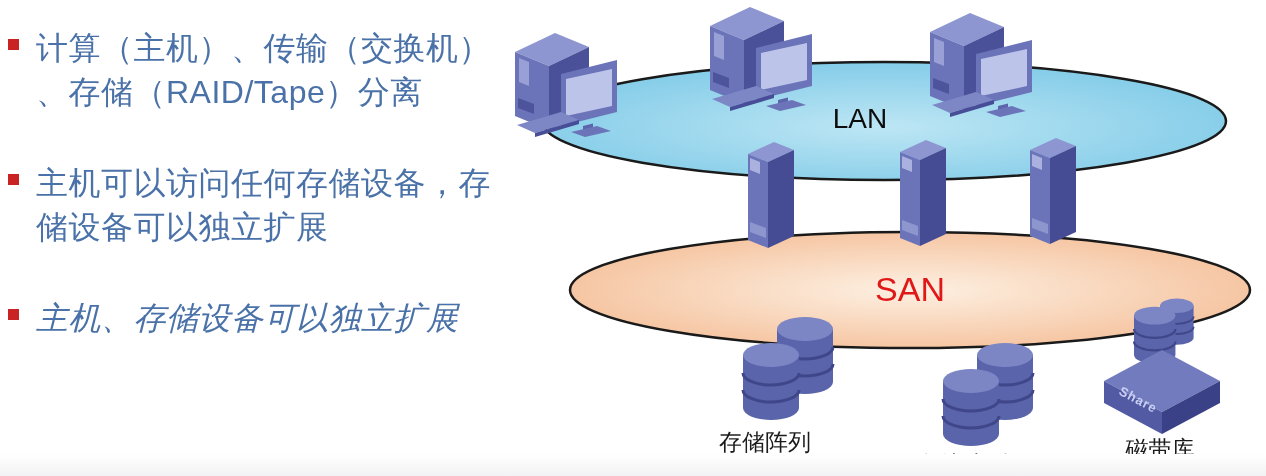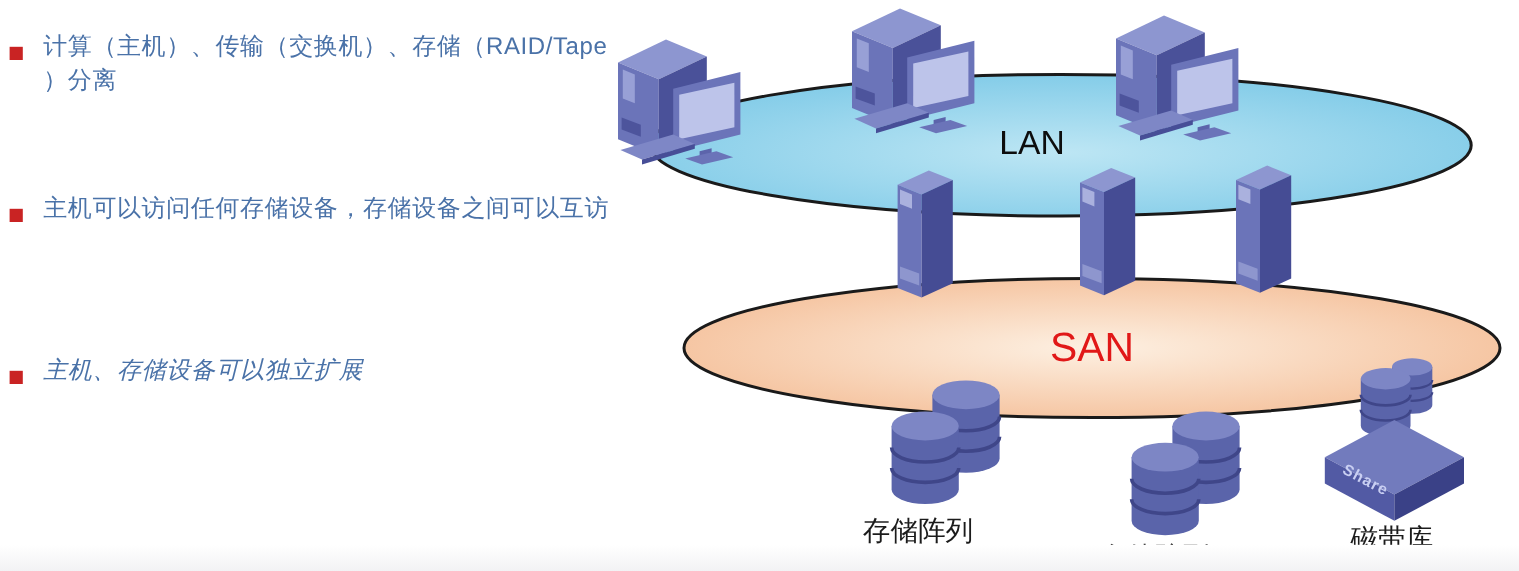--- a/index.html
+++ b/index.html
@@ -20,37 +20,37 @@
   }
   .bullet-1{top:26px;}
   .bullet-2{top:161px;}
   .bullet-3{top:296px;font-style:italic;}
   .bullet-marker{
     flex:0 0 auto;width:11px;height:11px;background:#c92323;
     margin-top:13px;margin-right:17px;
   }
   .bullet-text{
     width:472px;
-    font-size:20px;line-height:1.38;color:#4a72a8;
+    font-size:32px;line-height:1.38;color:#4a72a8;
     letter-spacing:0.5px;line-break:anywhere;word-break:break-word;
   }
   .diagram{position:absolute;left:500px;top:0;}
   svg text{font-family:"Liberation Sans","DejaVu Sans",sans-serif;}
 </style>
 </head>
 <body>
 
 <div class="bullets">
   <div class="bullet bullet-1">
     <span class="bullet-marker"></span>
     <span class="bullet-text">计算（主机）、传输（交换机）、存储（RAID/Tape）分离</span>
   </div>
   <div class="bullet bullet-2">
     <span class="bullet-marker"></span>
-    <span class="bullet-text">主机可以访问任何存储设备，存储设备之间可以互访</span>
+    <span class="bullet-text">主机可以访问任何存储设备，存储设备可以独立扩展</span>
   </div>
   <div class="bullet bullet-3">
     <span class="bullet-marker"></span>
     <span class="bullet-text">主机、存储设备可以独立扩展</span>
   </div>
 </div>
 
 <svg class="diagram" width="766" height="476" viewBox="0 0 766 476">
   <defs>
     <radialGradient id="lanGrad" cx="50%" cy="55%" r="75%">

